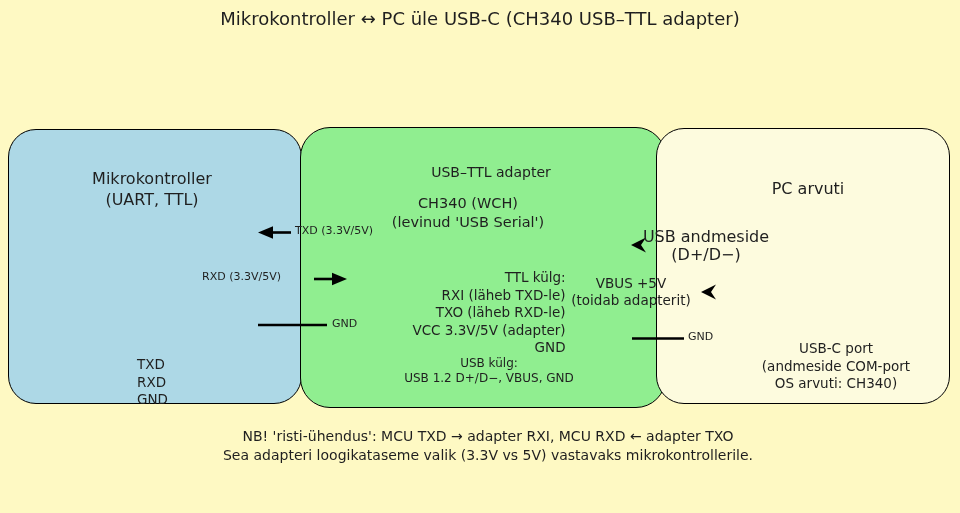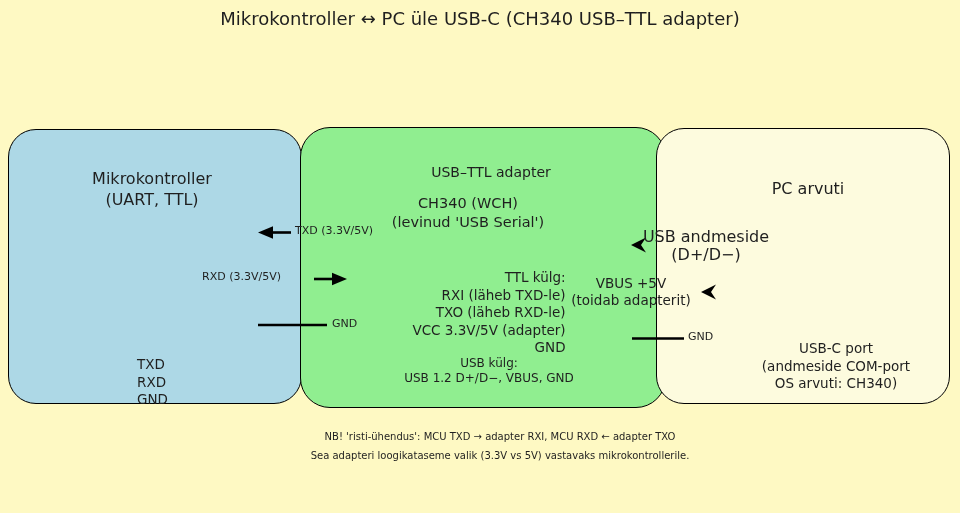--- a/index.html
+++ b/index.html
@@ -27,21 +27,21 @@
   #adapter-box { left: 300px; top: 127px; width: 366px; height: 281px; border-radius: 30px; }
   #pc-box      { left: 656px; top: 128px; width: 294px; height: 276px; border-radius: 28px; }
 
   .page-title { font-size: 18px; }
   .box-title  { font-size: 16px; line-height: 20.5px; }
   .big-title  { font-size: 14px; }
   .sub        { font-size: 14.5px; line-height: 18.5px; }
   .lbl        { font-size: 11px; }
   .stack      { font-size: 13.5px; line-height: 17.6px; }
   .stack-sm   { font-size: 12px;  line-height: 15px; }
-  .note       { font-size: 10px; line-height: 19px; margin-left: 12px; }
+  .note       { font-size: 14px; line-height: 19px; }
 
   #arrow-layer {
     position: absolute;
     left: 0; top: 0;
     width: 960px; height: 513px;
     pointer-events: none;
   }
 </style>
 </head>
 <body>

